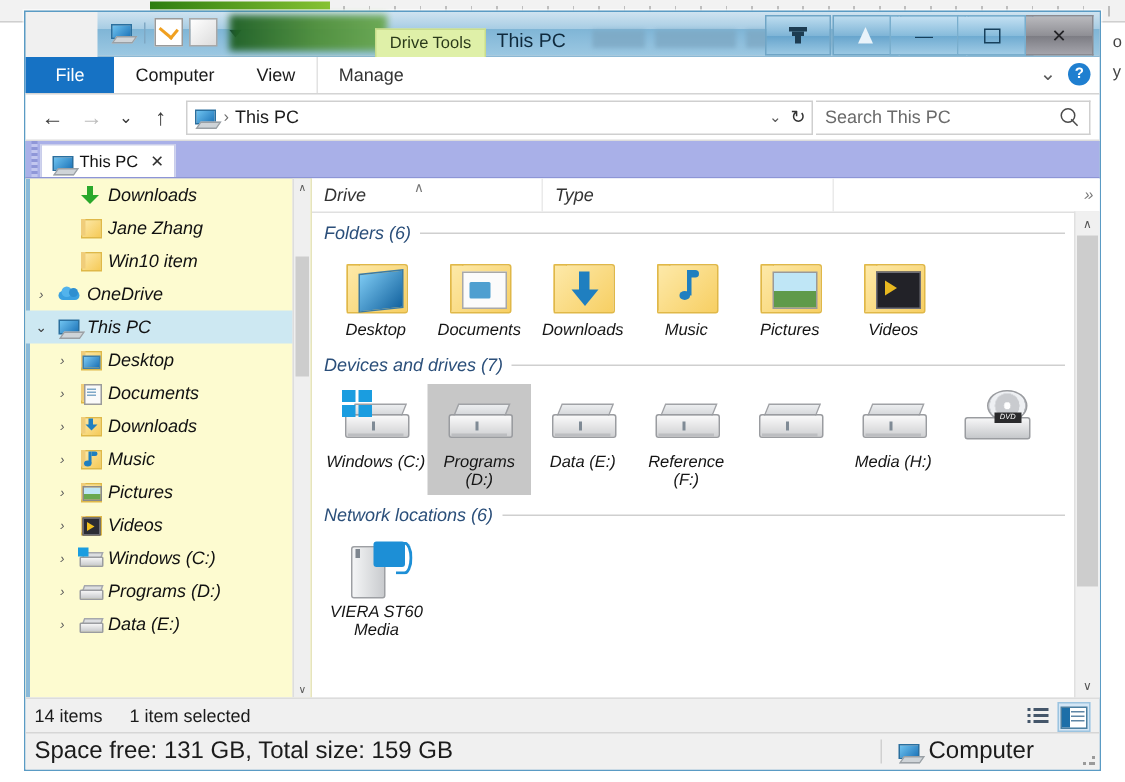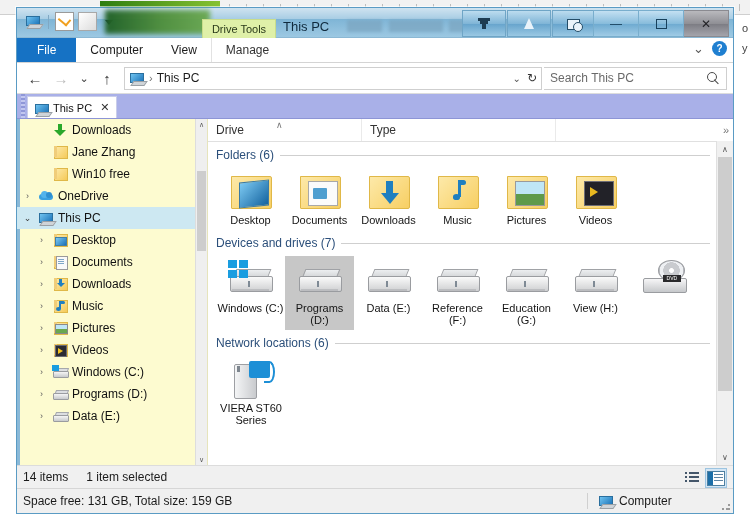--- a/index.html
+++ b/index.html
@@ -30,20 +30,21 @@
     box-shadow:0 0 0 1px rgba(255,255,255,.6);
     background:#f0f0f0;
     display:flex;flex-direction:column;
   }
 
   
   #titlebar{
     height:29px;flex:0 0 29px;position:relative;
     background:linear-gradient(to bottom,#cfe3f0 0,#a8cde4 38%,#7fb5d6 39%,#9cc8e2 100%);
     border-bottom:1px solid #8bb8d4;
+    margin-left:48px;
   }
   .qat{position:absolute;top:4px;display:flex;align-items:center;gap:4px;}
   .qat-ic{width:17px;height:17px;position:relative;}
   .qat-sep{width:1px;height:14px;background:#7fa8c4;margin:0 2px;}
   #title-blur{position:absolute;left:88px;top:2px;width:105px;height:24px;
      background:linear-gradient(to right,#1d5e22,#4f8f3a 55%,#6aa84f);filter:blur(2.5px);opacity:.95;}
   #drive-tools{
     position:absolute;left:185px;top:11px;width:72px;height:18px;
     background:#dff0a8;border:1px solid #c9dd8c;border-bottom:none;
     font-size:11px;color:#2a3a1a;text-align:center;line-height:18px;
@@ -109,21 +110,21 @@
   }
   #tabstrip:before{content:"";position:absolute;left:4px;top:0;bottom:0;width:4px;
     background:repeating-linear-gradient(to bottom,#8f97d8 0 2px,#c2c7ef 2px 4px);}
   #tab1{
     height:21px;background:#fff;border:1px solid #c9cdea;border-bottom:none;
     display:flex;align-items:center;gap:5px;padding:0 7px 0 6px;font-size:11px;color:#111;
   }
   #tab-close{font-size:11px;color:#333;font-weight:bold;margin-left:3px;}
 
   
-  #split{flex:1;display:flex;min-height:0;background:#fff;}
+  #split{flex:1;display:flex;min-height:0;background:#fff;font-style:italic;}
 
   
   #navpane{
     width:190px;flex:0 0 190px;background:#fdfbd0;position:relative;overflow:hidden;
     border-right:1px solid #e6e4bc;
   }
   #navpane:before{content:"";position:absolute;left:0;top:0;bottom:0;width:3px;background:#8ab9d8;}
   .nvrow{height:22px;display:flex;align-items:center;padding-left:4px;gap:4px;font-size:12px;color:#111;position:relative;}
   .nvrow.sel{background:#cde8f2;}
   .chev{width:13px;text-align:center;font-size:9px;color:#5a5a5a;}
@@ -175,21 +176,21 @@
   
   #status1{
     height:22px;flex:0 0 22px;background:#f0f0f0;border-top:1px solid #dcdcdc;
     display:flex;align-items:center;padding:0 6px;font-size:12px;color:#1b1b1b;gap:18px;position:relative;
   }
   #viewbtns{position:absolute;right:6px;top:2px;display:flex;gap:3px;}
   .vbtn{width:20px;height:18px;display:flex;align-items:center;justify-content:center;}
   .vbtn.active{background:#d4e6f5;border:1px solid #9cc4e0;}
   #status2{
     height:24px;flex:0 0 24px;background:#f0f0f0;border-top:1px solid #d6d6d6;
-    display:flex;align-items:center;font-size:12px;color:#1b1b1b;position:relative;
+    display:flex;align-items:center;font-size:16px;color:#1b1b1b;position:relative;
   }
   #status2-left{padding-left:6px;flex:1;}
   #status2-div{width:1px;height:16px;background:#d0d0d0;}
   #status2-right{width:135px;display:flex;align-items:center;gap:5px;padding-left:10px;}
   #grip{position:absolute;right:2px;bottom:2px;width:10px;height:10px;
     background:
       radial-gradient(circle at 2px 8px,#9a9a9a 1px,transparent 1.2px),
       radial-gradient(circle at 6px 8px,#9a9a9a 1px,transparent 1.2px),
       radial-gradient(circle at 8px 4px,#9a9a9a 1px,transparent 1.2px),
       radial-gradient(circle at 8px 8px,#9a9a9a 1px,transparent 1.2px);
@@ -433,21 +434,21 @@
           <span class="sfolder"><span class="b"></span><span class="l"></span></span>
         </span>
         <span class="nvlabel">Jane Zhang</span>
       </div>
 
       <div class="nvrow ind2">
         <span class="chev"></span>
         <span class="nvicon">
           <span class="sfolder"><span class="b"></span><span class="l"></span></span>
         </span>
-        <span class="nvlabel">Win10 free</span>
+        <span class="nvlabel">Win10 item</span>
       </div>
 
 
       <div class="nvrow ind1">
         <span class="chev">›</span>
         <span class="nvicon">
           <span class="cloud"><span class="c1"></span><span class="c2"></span><span class="c3"></span></span>
         </span>
         <span class="nvlabel">OneDrive</span>
       </div>
@@ -707,32 +708,31 @@
           </div>
           <div class="tile">
             <div class="ticon">
               <div class="drive">
                   <div class="top"></div>
                   <div class="body"></div>
                   <div class="led"></div>
                   <div class="sh"></div>
                 </div>
             </div>
-            <div class="tlabel">Education (G:)</div>
           </div>
           <div class="tile">
             <div class="ticon">
               <div class="drive">
                   <div class="top"></div>
                   <div class="body"></div>
                   <div class="led"></div>
                   <div class="sh"></div>
                 </div>
             </div>
-            <div class="tlabel">View (H:)</div>
+            <div class="tlabel">Media (H:)</div>
           </div>
           <div class="tile">
             <div class="ticon">
               <div class="dvd">
                   <div class="disc"></div>
                   <div class="tray"></div>
                   <div class="lab">DVD</div>
                 </div>
             </div>
           </div>
@@ -746,21 +746,21 @@
         <div class="tiles netwrap">
           <div class="nettile">
             <div class="ticon">
               <div class="nas">
                   <div class="box"></div>
                   <div class="slot"></div>
                   <div class="media"></div>
                   <div class="wave"></div>
                 </div>
             </div>
-            <div class="tlabel">VIERA ST60 Series</div>
+            <div class="tlabel">VIERA ST60 Media</div>
           </div>
         </div>
 
       </div>
 
       <div id="cscroll">
         <div class="carrow">∧</div>
         <div id="cthumb"></div>
         <div class="carrow" style="position:absolute;bottom:0;left:0;right:0;">∨</div>
       </div>

